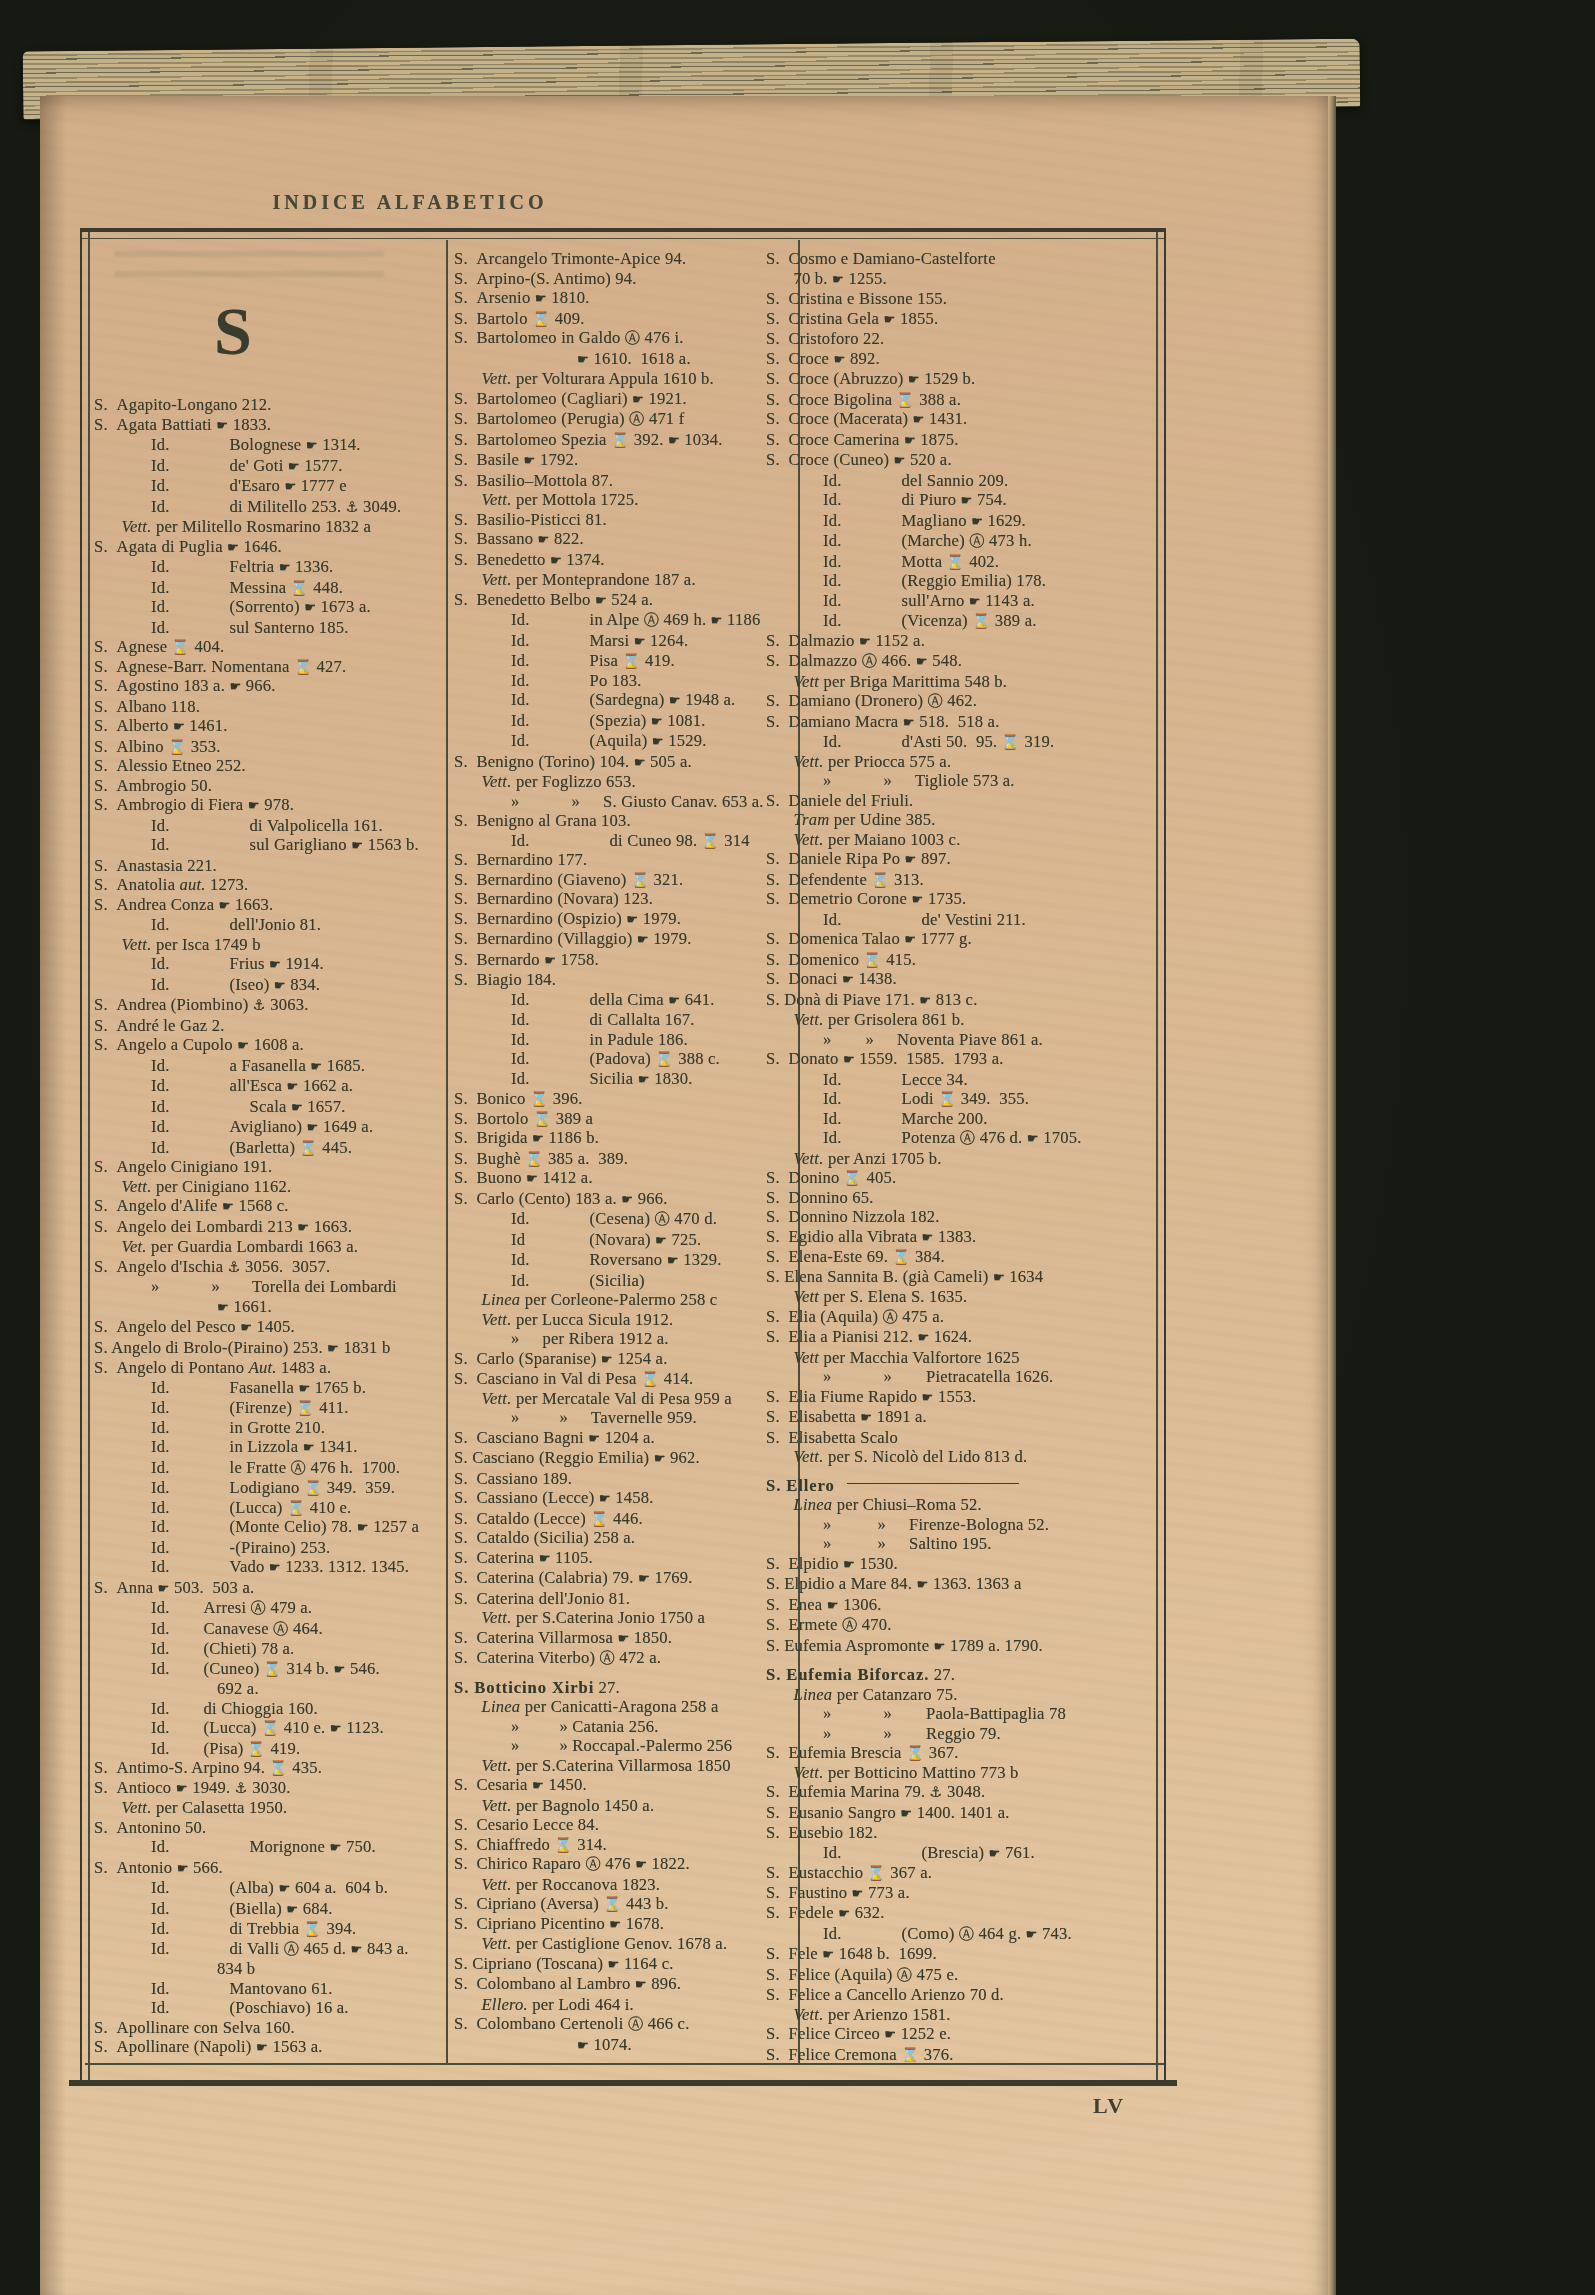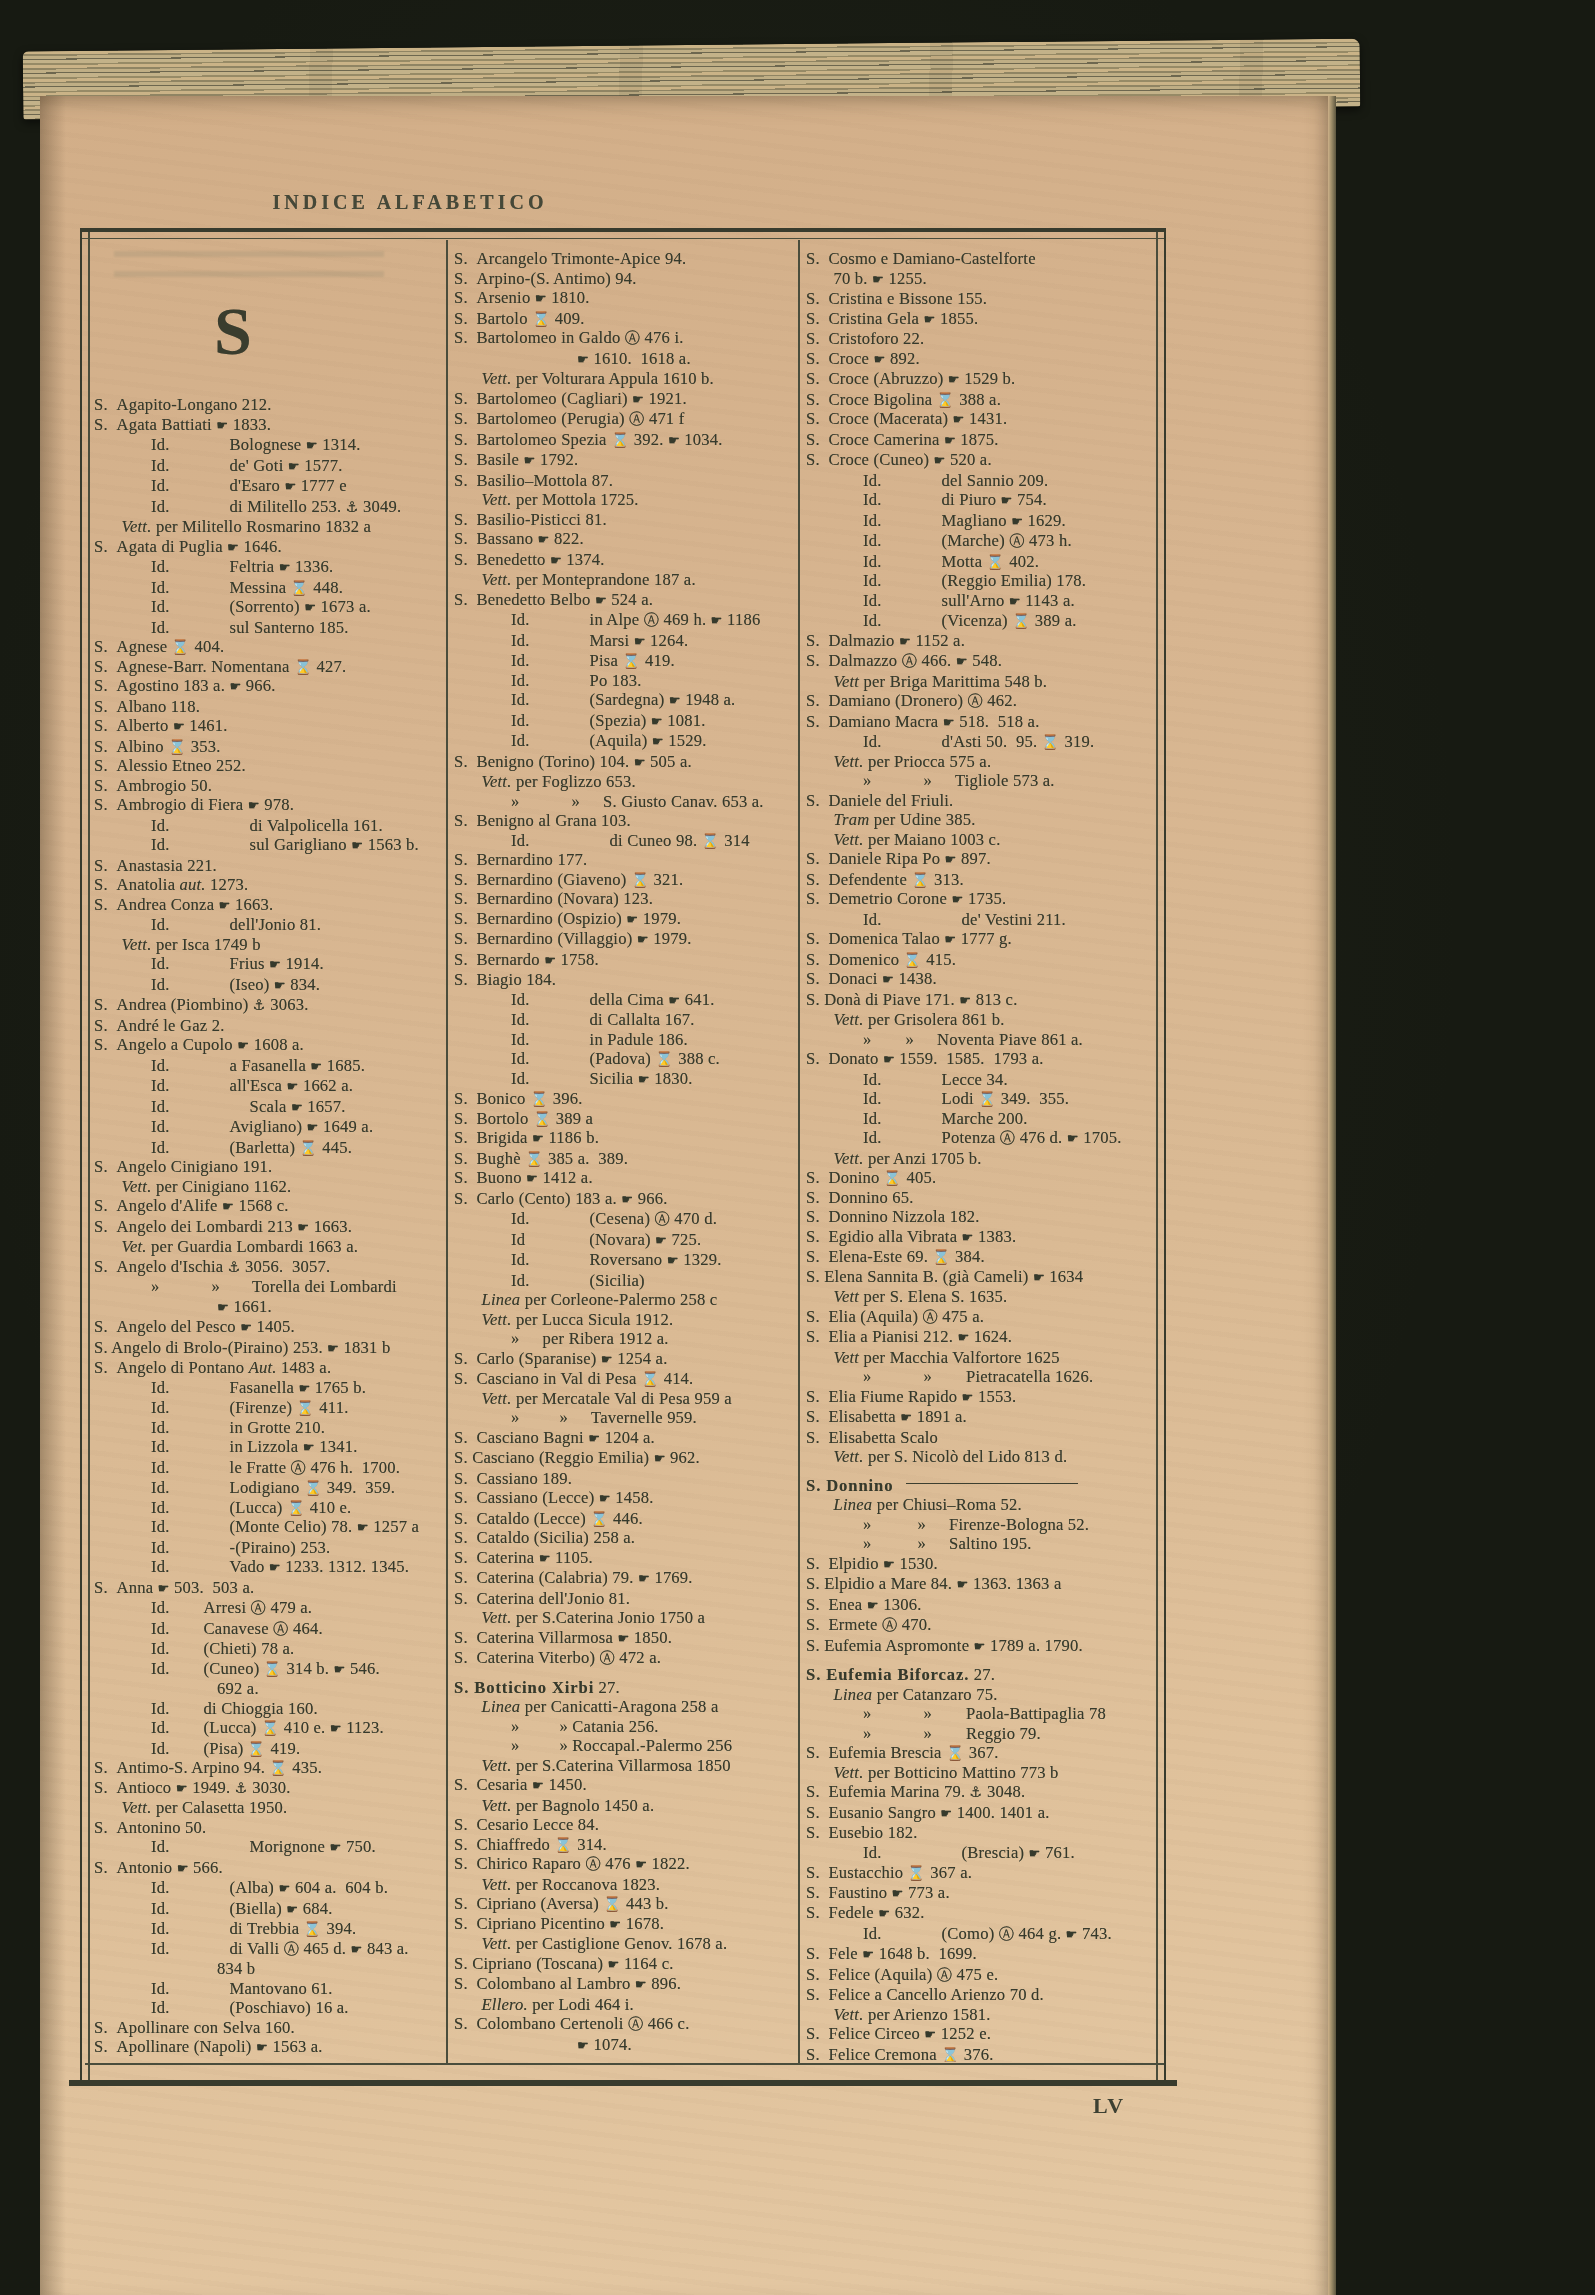--- a/index.html
+++ b/index.html
@@ -48,21 +48,21 @@
   .r-right-b{left:1164px;top:228px;width:2.3px;height:1855px;}
   .r-div-1{left:446px;top:240px;width:1.7px;height:1824px;}
   .r-div-2{left:798px;top:240px;width:1.7px;height:1824px;}
 
   
   .col{position:absolute;top:249px;height:1813px;overflow:hidden;
     font-size:16.6px;line-height:19.5px;color:#363a2c;letter-spacing:0.2px;
     text-shadow:0 0 0.6px rgba(54,58,44,.45);}
   .col-1{left:94px;width:348px;}
   .col-2{left:454px;width:341px;}
-  .col-3{left:806px;width:348px;}
+  .col-3{left:766px;width:348px;}
 
   .line{white-space:nowrap;}
   .line.i1{padding-left:57px;}
   .line.i2{padding-left:123px;}
   .line.i3{padding-left:27.5px;}
   .line.i4{padding-left:57px;}
   .line.gap{margin-top:9.2px;}
 
   .line.i5{text-align:center;font-size:68px;line-height:1;font-weight:bold;
     margin:15px 69px 30px 0;color:#3a3d2e;letter-spacing:1.1px;}
@@ -347,21 +347,21 @@
     <div class="line i0">S. Elena Sannita B. (già Cameli) <span class="sym tel">☛</span> 1634</div>
     <div class="line i3"><span class="it">Vett</span> per S. Elena S. 1635.</div>
     <div class="line i0">S.&nbsp;&nbsp;Elia (Aquila) <span class="sym ca">Ⓐ</span> 475 a.</div>
     <div class="line i0">S.&nbsp;&nbsp;Elia a Pianisi 212. <span class="sym tel">☛</span> 1624.</div>
     <div class="line i3"><span class="it">Vett</span> per Macchia Valfortore 1625</div>
     <div class="line i4">»<span class="gapspan" style="width: 52px;"></span>»<span class="gapspan" style="width: 34px;"></span>Pietracatella 1626.</div>
     <div class="line i0">S.&nbsp;&nbsp;Elia Fiume Rapido <span class="sym tel">☛</span> 1553.</div>
     <div class="line i0">S.&nbsp;&nbsp;Elisabetta <span class="sym tel">☛</span> 1891 a.</div>
     <div class="line i0">S.&nbsp;&nbsp;Elisabetta Scalo</div>
     <div class="line i3"><span class="it">Vett.</span> per S. Nicolò del Lido 813 d.</div>
-    <div class="line i0 gap"><span class="bd">S. Donnino</span><span class="rulefill" style="width: 172px;"></span></div>
+    <div class="line i0 gap"><span class="bd">S. Ellero</span><span class="rulefill" style="width: 172px;"></span></div>
     <div class="line i3"><span class="it">Linea</span> per Chiusi–Roma 52.</div>
     <div class="line i4">»<span class="gapspan" style="width: 46px;"></span>»<span class="gapspan" style="width: 23px;"></span>Firenze-Bologna 52.</div>
     <div class="line i4">»<span class="gapspan" style="width: 46px;"></span>»<span class="gapspan" style="width: 23px;"></span>Saltino 195.</div>
     <div class="line i0">S.&nbsp;&nbsp;Elpidio <span class="sym tel">☛</span> 1530.</div>
     <div class="line i0">S. Elpidio a Mare 84. <span class="sym tel">☛</span> 1363. 1363 a</div>
     <div class="line i0">S.&nbsp;&nbsp;Enea <span class="sym tel">☛</span> 1306.</div>
     <div class="line i0">S.&nbsp;&nbsp;Ermete <span class="sym ca">Ⓐ</span> 470.</div>
     <div class="line i0">S. Eufemia Aspromonte <span class="sym tel">☛</span> 1789 a. 1790.</div>
     <div class="line i0 gap"><span class="bd">S. Eufemia Biforcaz.</span> 27.</div>
     <div class="line i3"><span class="it">Linea</span> per Catanzaro 75.</div>

